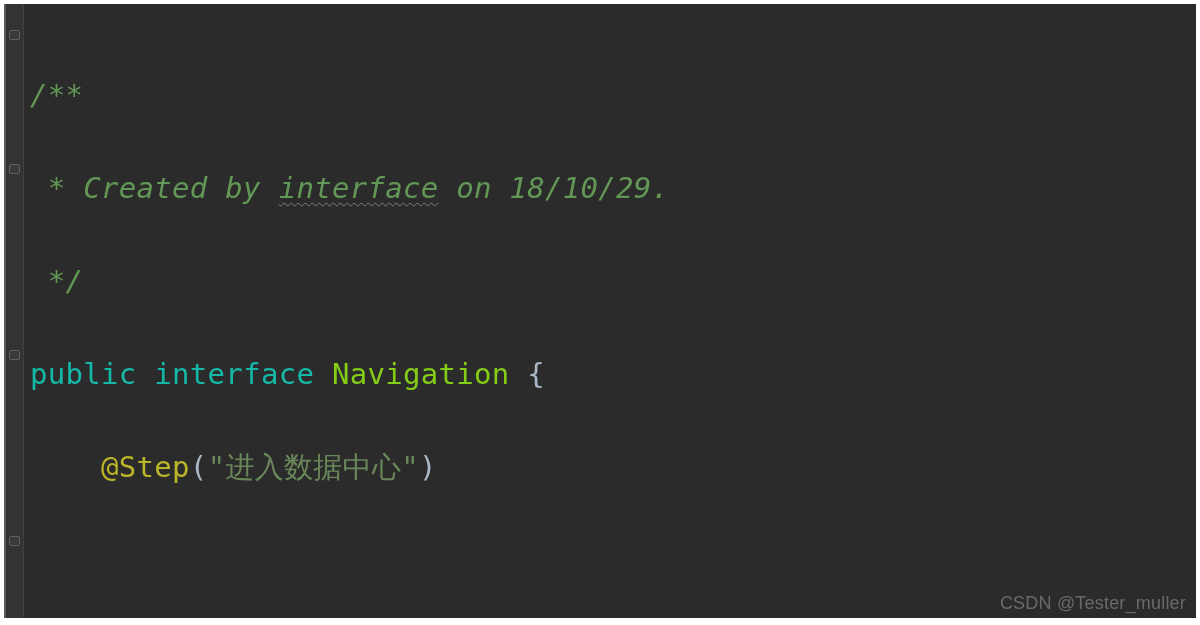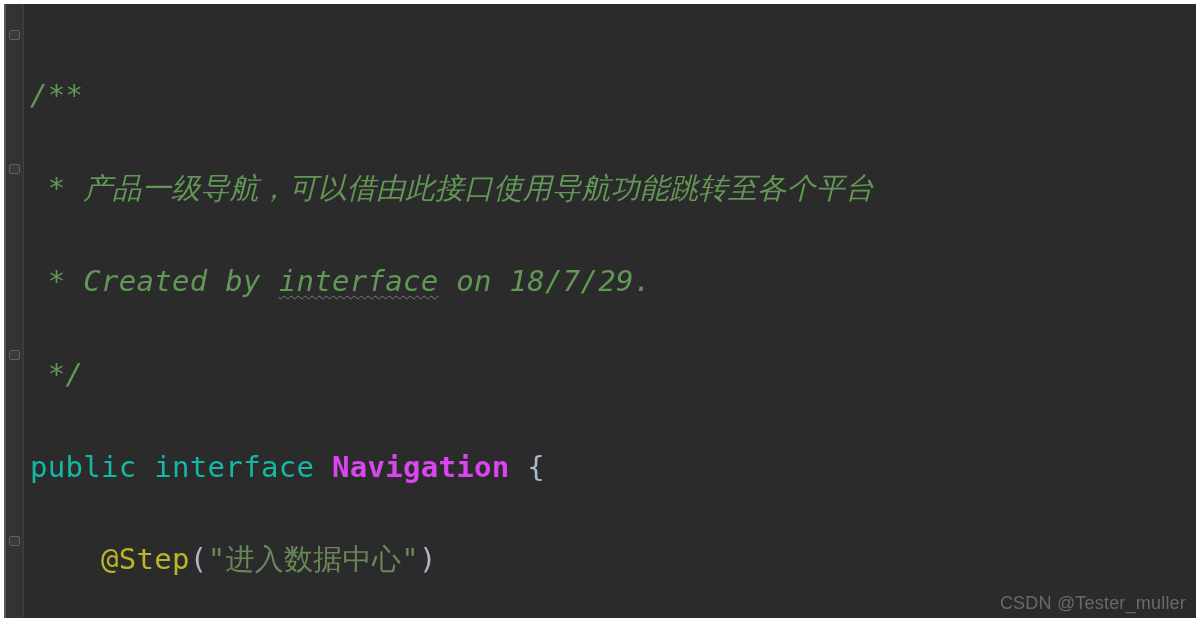--- a/index.html
+++ b/index.html
@@ -45,21 +45,21 @@
       font-size: 29px;
       line-height: 1.60;
       font-style: italic;
       white-space: pre;
       color: #a9b7c6;
       letter-spacing: 0.3px;
     }
     .line { display: block; }
     .c-comment { color: #629755; font-style: italic; }
     .c-keyword { color: #14b8a6; font-style: normal; }
-    .c-class { color: #d946ef; font-style: normal; font-weight: bold; }
+    .c-class { color: #84cc16; font-style: normal; }
     .c-annotation { color: #bbb529; font-style: normal; }
     .c-string { color: #6a8759; font-style: normal; }
     .c-paren { color: #a9b7c6; font-style: normal; }
     .c-underlined { text-decoration: underline wavy #808080; text-decoration-thickness: 1px; text-underline-offset: 4px; }
     .watermark {
       position: absolute;
       right: 10px;
       bottom: 4px;
       color: #7e7e7e;
       font-family: Arial, sans-serif;
@@ -76,22 +76,21 @@
 <div class="editor-frame">
   <div class="gutter">
     <div class="gutter-mark" style="top:26px;"></div>
     <div class="gutter-mark" style="top:160px;"></div>
     <div class="gutter-mark" style="top:346px;"></div>
     <div class="gutter-mark" style="top:532px;"></div>
   </div>
 
   <div class="code-area">
 <span class="line"><span class="c-comment">/**</span></span>
-<span class="line"><span class="c-comment"> * </span><span class="c-comment">产品一级导航，可以借由此接口使用导航功能跳转至各个平台</span></span>
-<span class="line"><span class="c-comment"> * </span><span class="c-comment">Created by </span><span class="c-comment c-underlined">interface</span><span class="c-comment"> on 18/7/29.</span></span>
+<span class="line"><span class="c-comment"> * </span><span class="c-comment">Created by </span><span class="c-comment c-underlined">interface</span><span class="c-comment"> on 18/10/29.</span></span>
 <span class="line"><span class="c-comment"> */</span></span>
 <span class="line"><span class="c-keyword">public </span><span class="c-keyword">interface </span><span class="c-class">Navigation</span><span class="c-paren"> {</span></span>
 <span class="line"><span>    </span><span class="c-annotation">@</span><span class="c-annotation">Step</span><span class="c-paren">(</span><span class="c-string">"进入数据中心"</span><span class="c-paren">)</span></span>
 
 
 
 
 
 
   </div>

